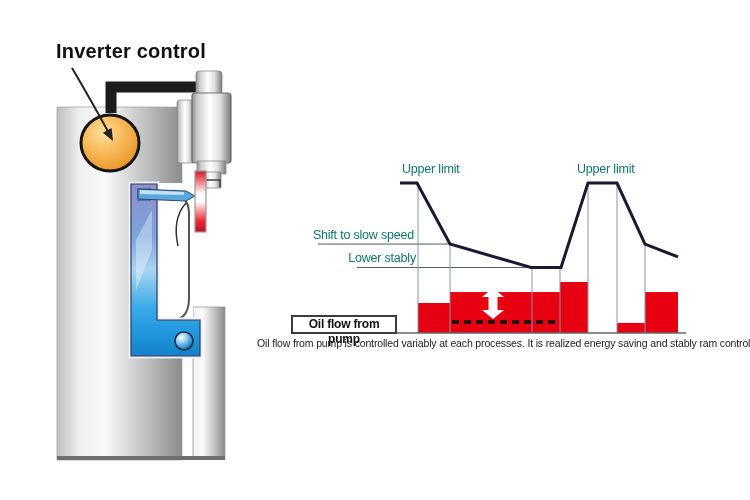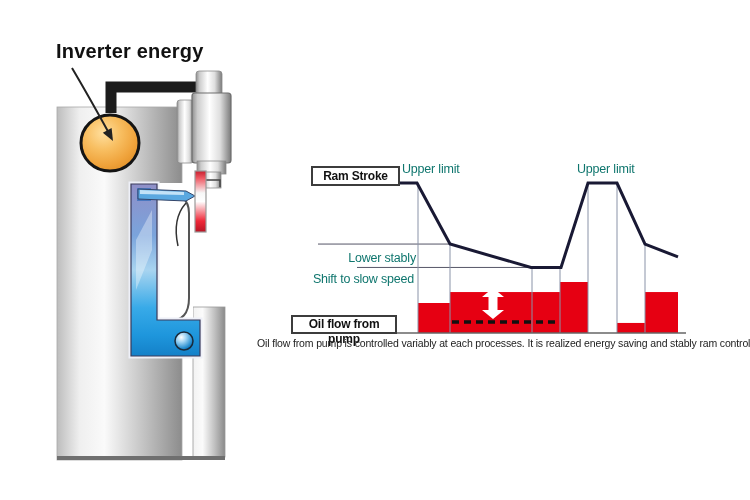--- a/index.html
+++ b/index.html
@@ -5,21 +5,21 @@
   html,body{margin:0;padding:0;background:#fff;}
   #stage{position:relative;width:750px;height:500px;background:#fff;overflow:hidden;
          font-family:"Liberation Sans", sans-serif;color:#1a1a1a;}
   .abs{position:absolute;}
   #machine-svg{left:0;top:0;}
   #chart-svg{left:0;top:0;}
   .inverter-label{left:56px;top:40px;font-size:20px;font-weight:bold;letter-spacing:.2px;color:#111;}
   .chart-label{font-size:12.5px;letter-spacing:-.2px;color:#0f766e;white-space:nowrap;}
   .upper-limit-1{left:402px;top:162px;}
   .upper-limit-2{left:577px;top:162px;}
-  .shift-label{right:336px;top:228px;margin-top:44px;}
+  .shift-label{right:336px;top:228px;}
   .lower-label{right:334px;top:251px;}
   .frame-box{background:#fff;border:2px solid #3c3c3c;text-align:center;
              font-weight:bold;font-size:12px;letter-spacing:-.2px;color:#111;}
   .ram-box{left:311px;top:166px;width:85px;height:16px;line-height:16px;}
   .oil-box{left:291px;top:315px;width:102px;height:15px;line-height:15px;}
   .caption{left:257px;top:337px;font-size:10.5px;letter-spacing:-.15px;color:#222;white-space:nowrap;}
 </style>
 </head>
 <body>
 
@@ -127,22 +127,21 @@
       <line x1="560" y1="267.45" x2="560" y2="333" stroke="#8a93a8" stroke-width="1"></line>
       <line x1="588" y1="183" x2="588" y2="333" stroke="#8a93a8" stroke-width="1"></line>
       <line x1="617" y1="183" x2="617" y2="333" stroke="#8a93a8" stroke-width="1"></line>
       <line x1="645" y1="244.05" x2="645" y2="333" stroke="#8a93a8" stroke-width="1"></line>
       <line x1="452" y1="322.05" x2="558" y2="322.05" stroke="#111" stroke-width="3.5" stroke-dasharray="7 5"></line>
       <line x1="397" y1="333" x2="686" y2="333" stroke="#666666" stroke-width="1.5"></line>
       <polyline points="400,183 417,183 450,244.05 531,267.45 561,267.45 588,183 617,183 645,244.05 678,256.95" fill="none" stroke="#191934" stroke-width="3" stroke-linejoin="miter"></polyline>
       <polygon points="493,288 482,297 488.5,297 488.5,310.05 482,310.05 493,319.05 504,310.05 497.5,310.05 497.5,297 504,297" fill="#fff"></polygon>
     </svg>
 
-  <div class="abs inverter-label">Inverter energy</div>
+  <div class="abs inverter-label">Inverter control</div>
 
-  <div class="abs frame-box ram-box">Ram Stroke</div>
   <div class="abs chart-label upper-limit-1">Upper limit</div>
   <div class="abs chart-label upper-limit-2">Upper limit</div>
   <div class="abs chart-label shift-label">Shift to slow speed</div>
   <div class="abs chart-label lower-label">Lower stably</div>
   <div class="abs frame-box oil-box">Oil flow from pump</div>
   <div class="abs caption">Oil flow from pump is controlled variably at each processes. It is realized energy saving and stably ram control.</div>
 </div>
 
 </body></html>

